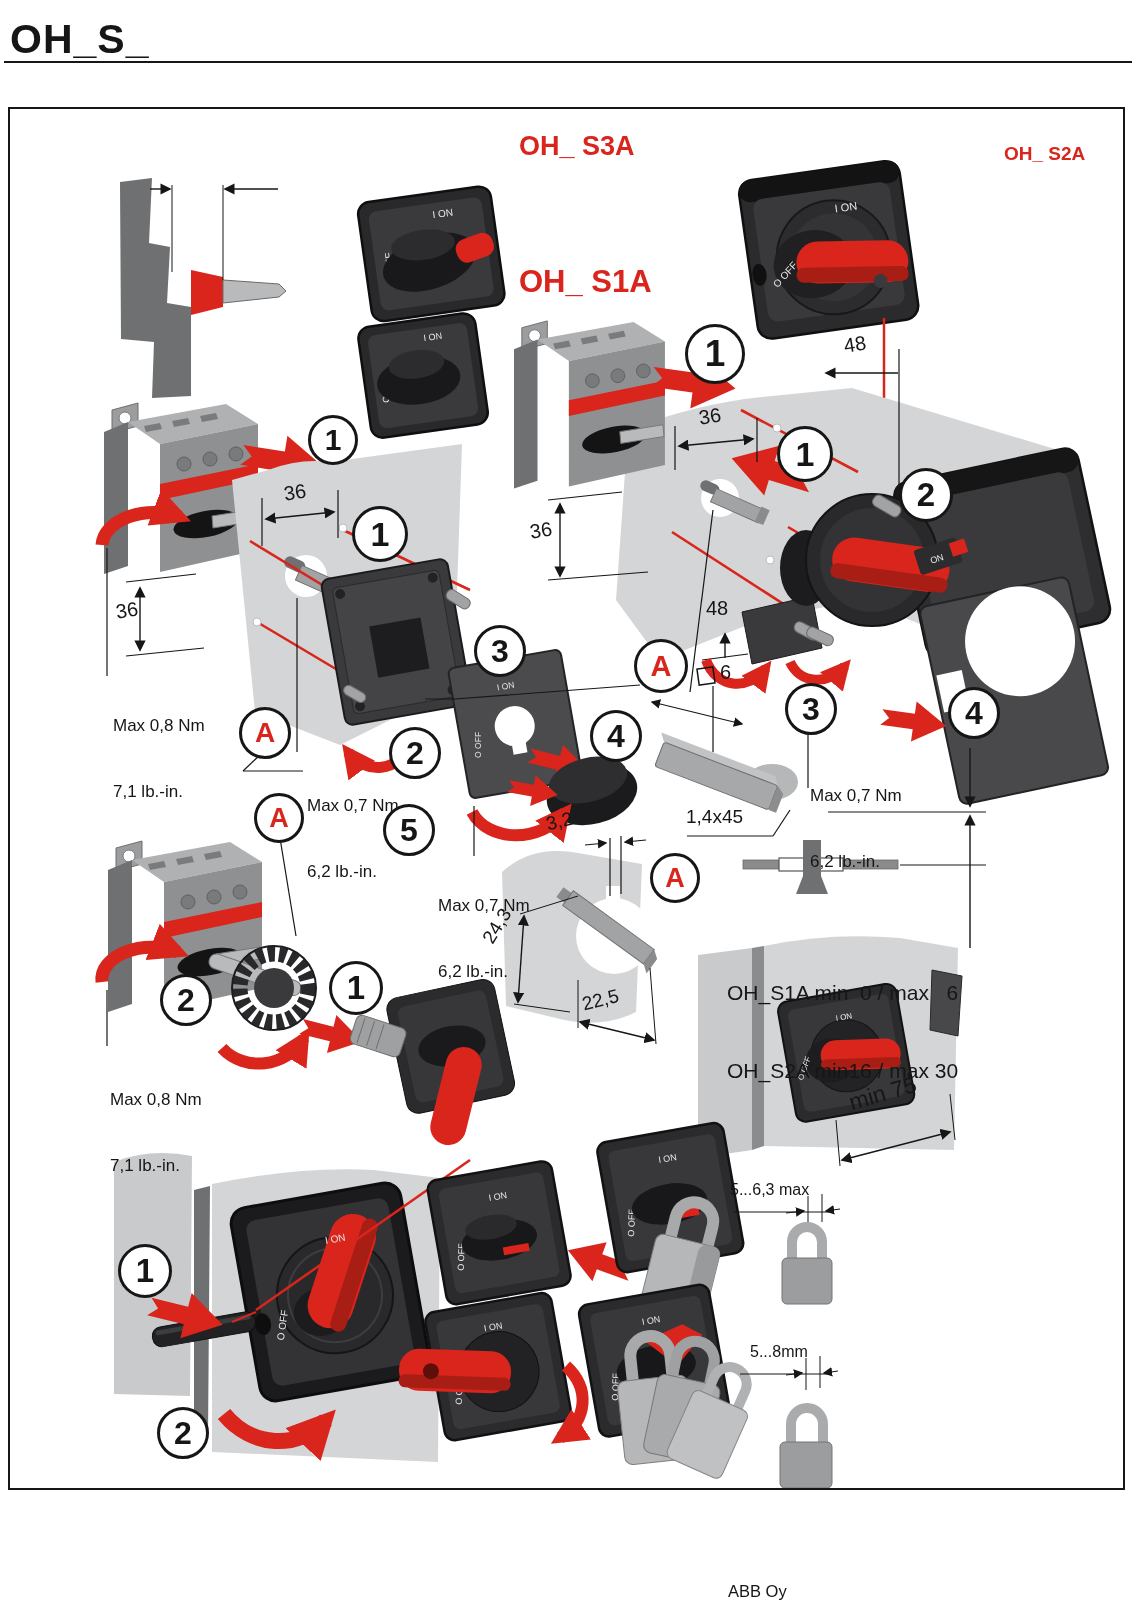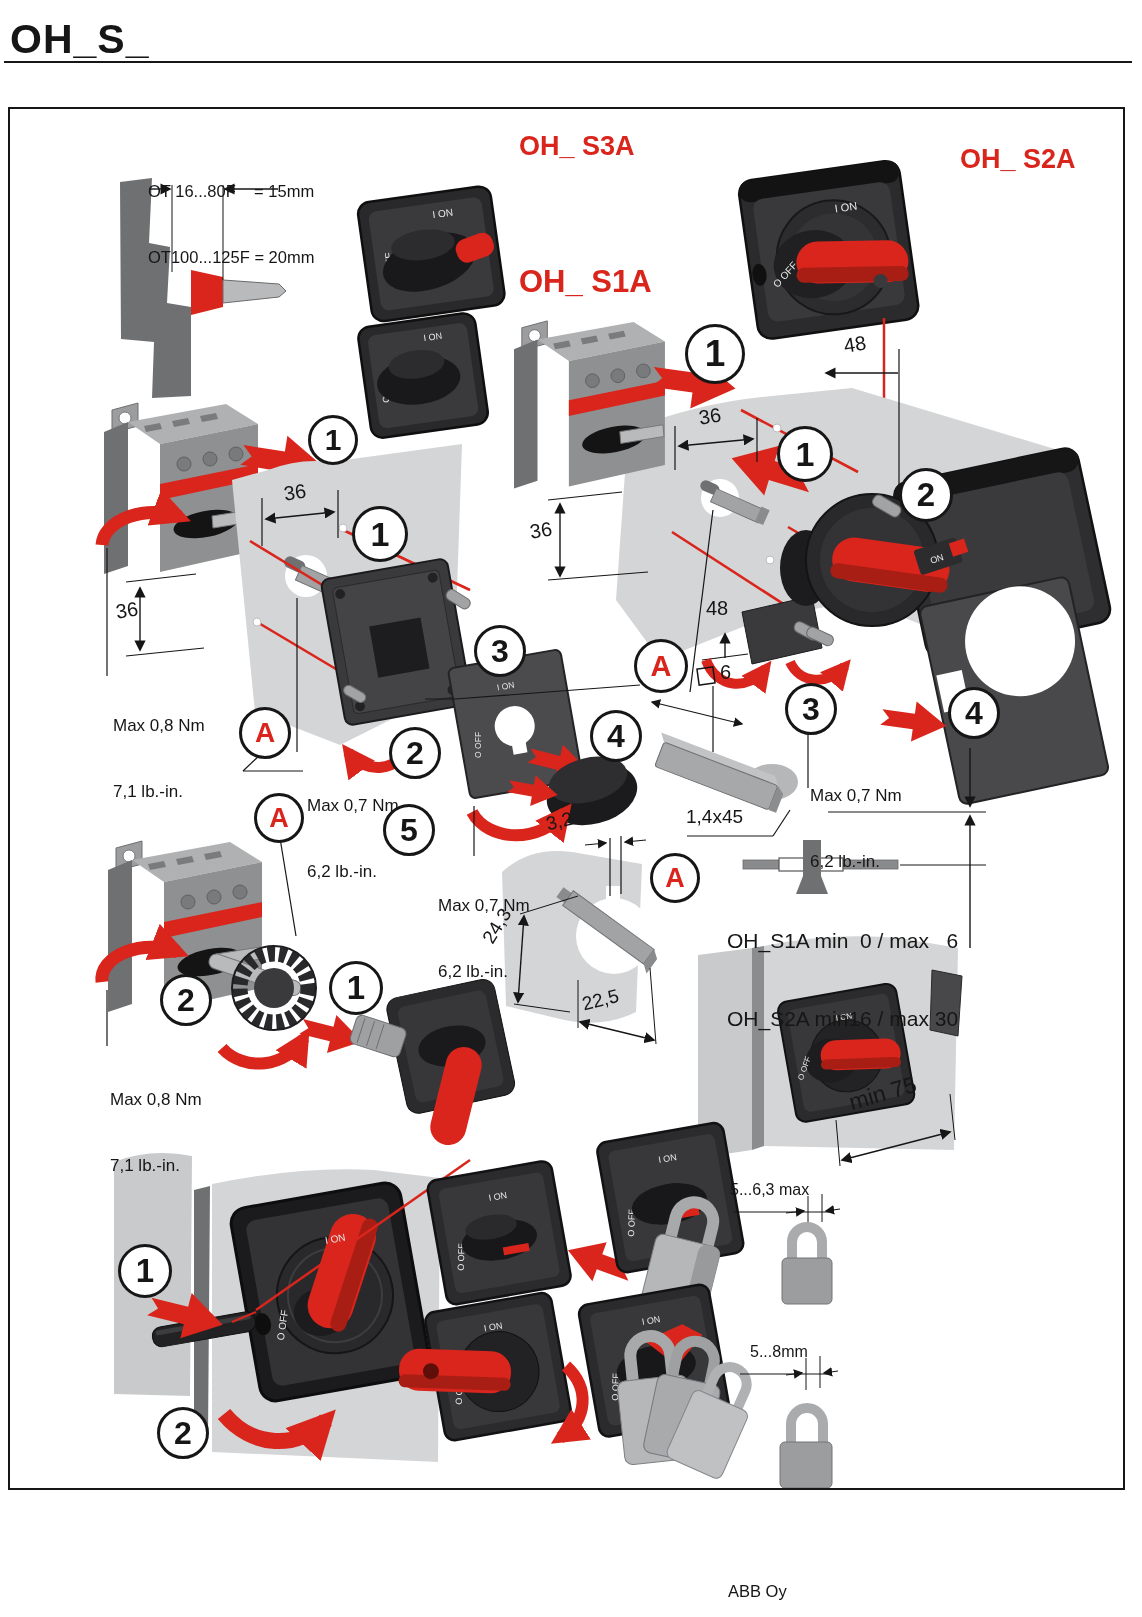--- a/index.html
+++ b/index.html
@@ -424,28 +424,24 @@
     <rect x="0" y="44" width="52" height="46" rx="5" fill="#9c9d9f" stroke="#737476"></rect>
   </g>
 </g>
 </svg>
 
 <div class="frame"></div>
 <div class="rule"></div>
 
 <div class="lbl title" style="left:10px;top:15px;">OH_S_</div>
 
-<div class="lbl" style="left:148px;top:136px;font-size:16.5px;line-height:22px;">
-  <div>OT 16...80F    = 15mm</div>
-  <div>OT100...125F = 20mm</div>
-</div>
 
 <div class="lbl red" style="left:519px;top:130px;font-size:27px;">OH_ S3A</div>
 <div class="lbl red" style="left:519px;top:263px;font-size:31px;">OH_ S1A</div>
-<div class="lbl red" style="left:960px;top:143px;font-size:27px;">OH_ S2A</div>
+<div class="lbl red" style="left:1004px;top:143px;font-size:19px;">OH_ S2A</div>
 
 <div class="lbl two" style="left:113px;top:672px;font-size:17px;">
   <div>Max 0,8 Nm</div>
   <div>7,1 lb.-in.</div>
 </div>
 <div class="lbl two" style="left:307px;top:752px;font-size:17px;">
   <div>Max 0,7 Nm</div>
   <div>6,2 lb.-in.</div>
 </div>
 <div class="lbl two" style="left:438px;top:852px;font-size:17px;">
@@ -469,21 +465,21 @@
 <div class="lbl" style="left:706px;top:596px;font-size:20px;">48</div>
 <div class="lbl" style="left:720px;top:660px;font-size:20px;">6</div>
 <div class="lbl" style="left:544px;top:814px;font-size:19px;transform:rotate(-14deg);">3,2</div>
 <div class="lbl" style="left:478px;top:936px;font-size:19px;transform:rotate(-58deg);">24,3</div>
 <div class="lbl" style="left:580px;top:994px;font-size:19px;transform:rotate(-14deg);">22,5</div>
 <div class="lbl" style="left:686px;top:806px;font-size:19px;">1,4x45</div>
 <div class="lbl" style="left:846px;top:1090px;font-size:23px;transform:rotate(-16deg);">min 75</div>
 <div class="lbl" style="left:730px;top:1180px;font-size:16px;">5...6,3 max</div>
 <div class="lbl" style="left:738px;top:1342px;font-size:16px;margin-left:12px;">5...8mm</div>
 
-<div class="lbl" style="left:727px;top:876px;font-size:21px;line-height:26px;">
+<div class="lbl" style="left:727px;top:928px;font-size:21px;line-height:26px;">
   <div>OH_S1A min  0 / max   6</div>
   <div>OH_S2A min16 / max 30</div>
 </div>
 
 <div class="circ" style="left:308px;top:415px;width:44px;height:44px;font-size:30px;">1</div>
 <div class="circ" style="left:352px;top:506px;width:50px;height:50px;font-size:34px;">1</div>
 <div class="circ" style="left:389px;top:727px;width:46px;height:46px;font-size:32px;">2</div>
 <div class="circ" style="left:474px;top:625px;width:46px;height:46px;font-size:32px;">3</div>
 <div class="circ" style="left:590px;top:710px;width:46px;height:46px;font-size:32px;">4</div>
 <div class="circ" style="left:383px;top:804px;width:46px;height:46px;font-size:32px;">5</div>

